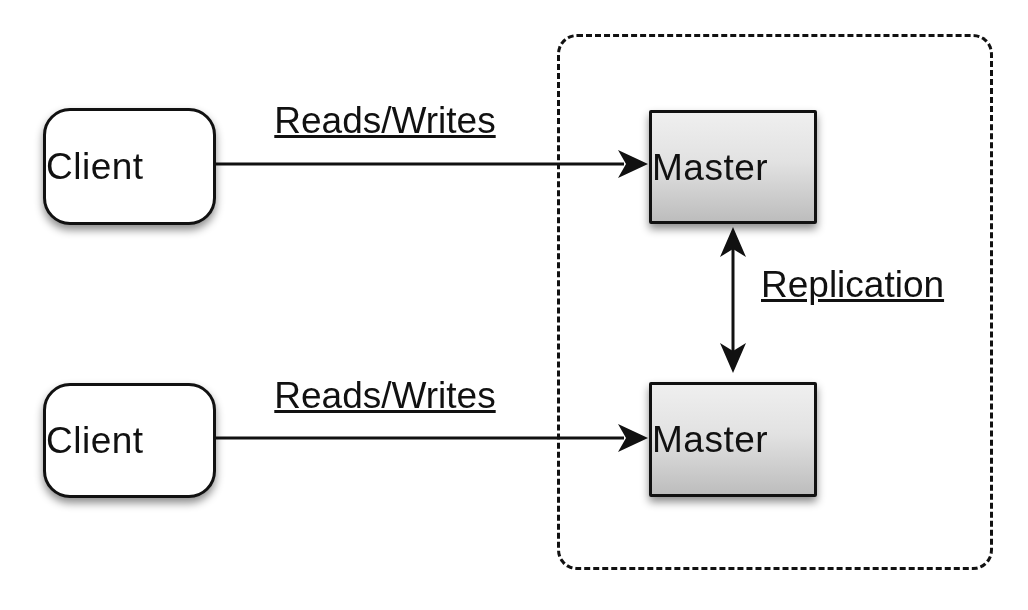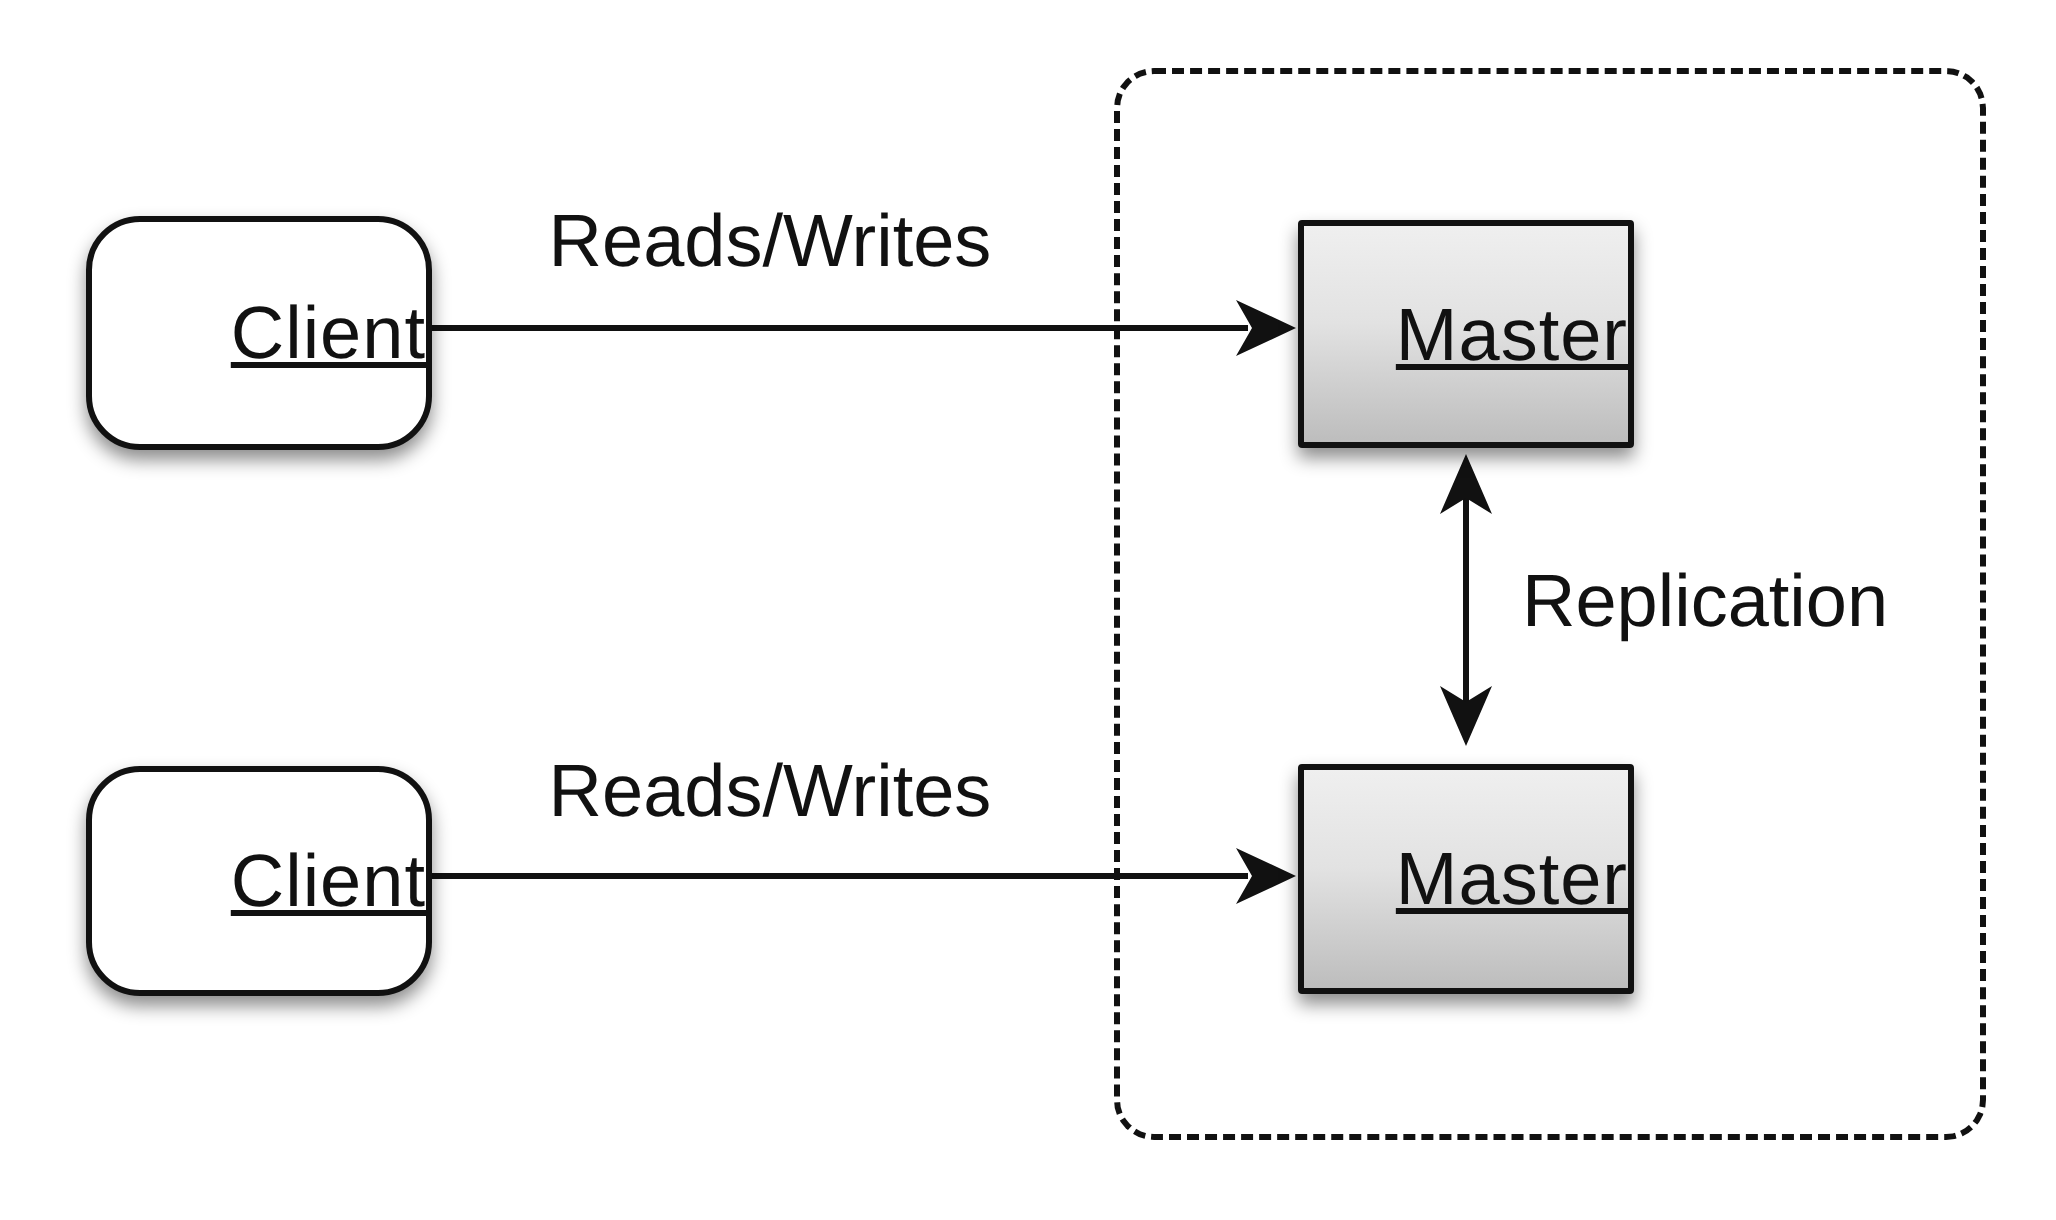--- a/index.html
+++ b/index.html
@@ -24,27 +24,26 @@
     position:absolute;
     left:557px;top:34px;width:436px;height:536px;
     box-sizing:border-box;
     border:3px dashed var(--stroke);
     border-radius:20px;
     background:transparent;
   }
   .node{
     position:absolute;
     box-sizing:border-box;
-    display:flex;align-items:center;justify-content:flex-end;
+    display:flex;align-items:center;justify-content:flex-start;
     font-size:37px;
     line-height:1;
     letter-spacing:0.5px;
     border:3px solid var(--stroke);
     box-shadow:0 5px 9px var(--shadow);
-    text-decoration:underline;
   }
   .client{
     left:43px;width:173px;height:117px;
     border-radius:27px;
     background:var(--node-fill);
   }
   .client.top{top:108px;}
   .client.bottom{top:383px;height:115px;}
   .master{
     left:649px;width:168px;height:114px;
@@ -52,25 +51,26 @@
     background:linear-gradient(180deg,var(--master-fill-top) 0%,#e2e2e2 45%,var(--master-fill-bottom) 100%);
   }
   .master.top{top:110px;}
   .master.bottom{top:382px;height:115px;}
   .edge-label{
     position:absolute;
     font-size:37px;
     line-height:1;
     white-space:nowrap;
     color:var(--text);
+    text-decoration:underline;
   }
   .edge-label.rw{left:240px;width:290px;text-align:center;}
   .edge-label.rw.top{top:102px;}
   .edge-label.rw.bottom{top:377px;}
-  .edge-label.replication{left:761px;top:282px;}
+  .edge-label.replication{left:761px;top:266px;}
   svg.arrow-layer{
     position:absolute;left:0;top:0;
     pointer-events:none;
   }
   svg .edge-line{stroke:var(--stroke);stroke-width:3;fill:none;}
   svg .edge-head{fill:var(--stroke);stroke:none;}
 </style>
 </head>
 <body>
 

